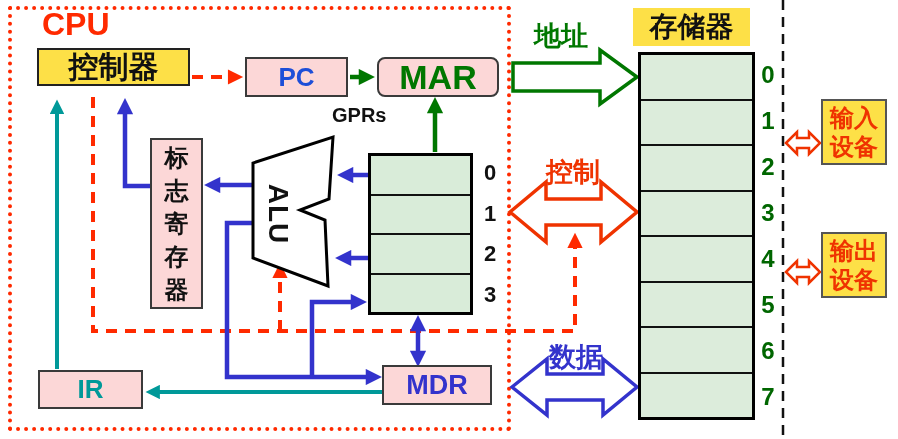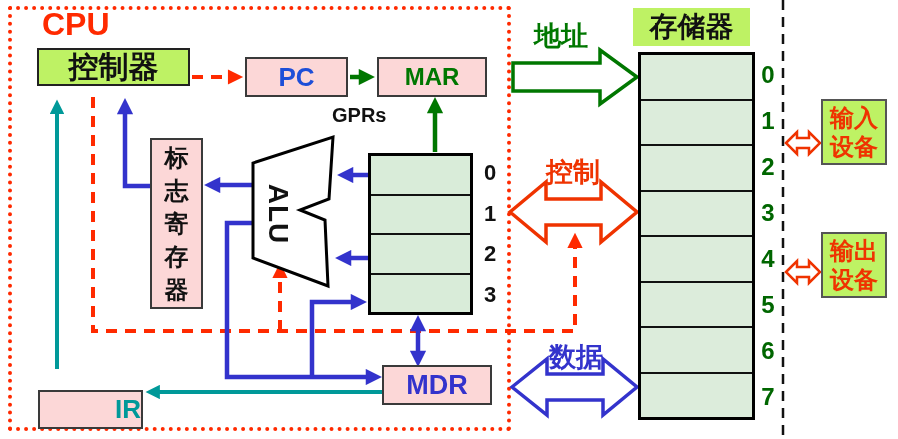--- a/index.html
+++ b/index.html
@@ -17,29 +17,29 @@
   #cpu-border{
     left:8px;top:6px;width:503px;height:425px;
     border:4px dotted #ff2a00;border-radius:2px;
   }
   
   .box{
     display:flex;align-items:center;justify-content:center;
     font-weight:bold;border:2px solid #3a3a3a;
   }
   .pink{background:#fcd7d7;}
-  .purple{background:#bef264;}
+  .purple{background:#fde047;}
   .lbl{font-weight:bold;white-space:nowrap;}
   
   #controller{left:37px;top:48px;width:153px;height:38px;font-size:30px;color:#111;border-color:#222;}
   #pc{left:245px;top:57px;width:103px;height:40px;font-size:26px;color:#1d4ed8;}
-  #mar{left:377px;top:57px;width:110px;height:40px;font-size:24px;color:#007700;}
+  #mar{left:377px;top:57px;width:122px;height:40px;font-size:34px;color:#007700;border-radius:8px;}
   #flagreg{left:150px;top:138px;width:53px;height:171px;font-size:24px;color:#111;}
   #flagreg .vstack{width:26px;word-break:break-all;text-align:center;line-height:33px;}
-  #ir{left:38px;top:390px;width:105px;height:39px;font-size:26px;color:#009999;justify-content:flex-end;}
+  #ir{left:38px;top:370px;width:105px;height:39px;font-size:26px;color:#009999;}
   #mdr{left:382px;top:365px;width:110px;height:40px;font-size:27px;color:#3333cc;}
   #gprs{left:368px;top:153px;width:105px;height:162px;border:3px solid #000;background:#d9ecd9;
         display:flex;flex-direction:column;}
   #gprs .cell{flex:1;border-bottom:2px solid #111;}
   #gprs .cell:last-child{border-bottom:none;}
   .gpr-num{left:478px;width:24px;height:26px;display:flex;align-items:center;justify-content:center;
            font-size:22px;font-weight:bold;color:#111;z-index:3;}
   
   #mem-title{left:633px;top:8px;width:117px;height:38px;font-size:28px;color:#111;border:none;}
   #memtable{left:638px;top:52px;width:117px;height:368px;border:3px solid #000;background:#dcecdb;

